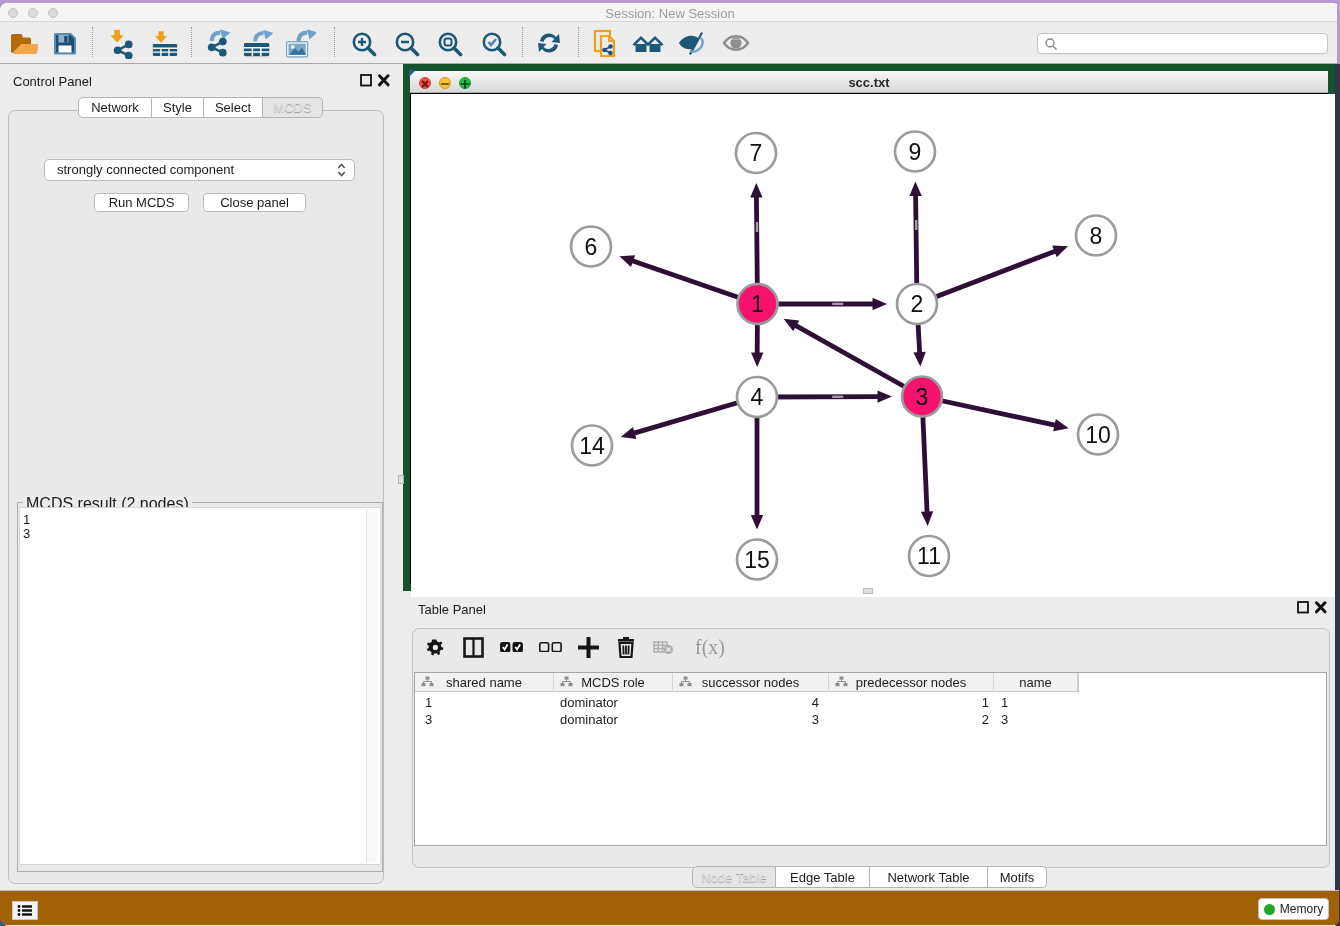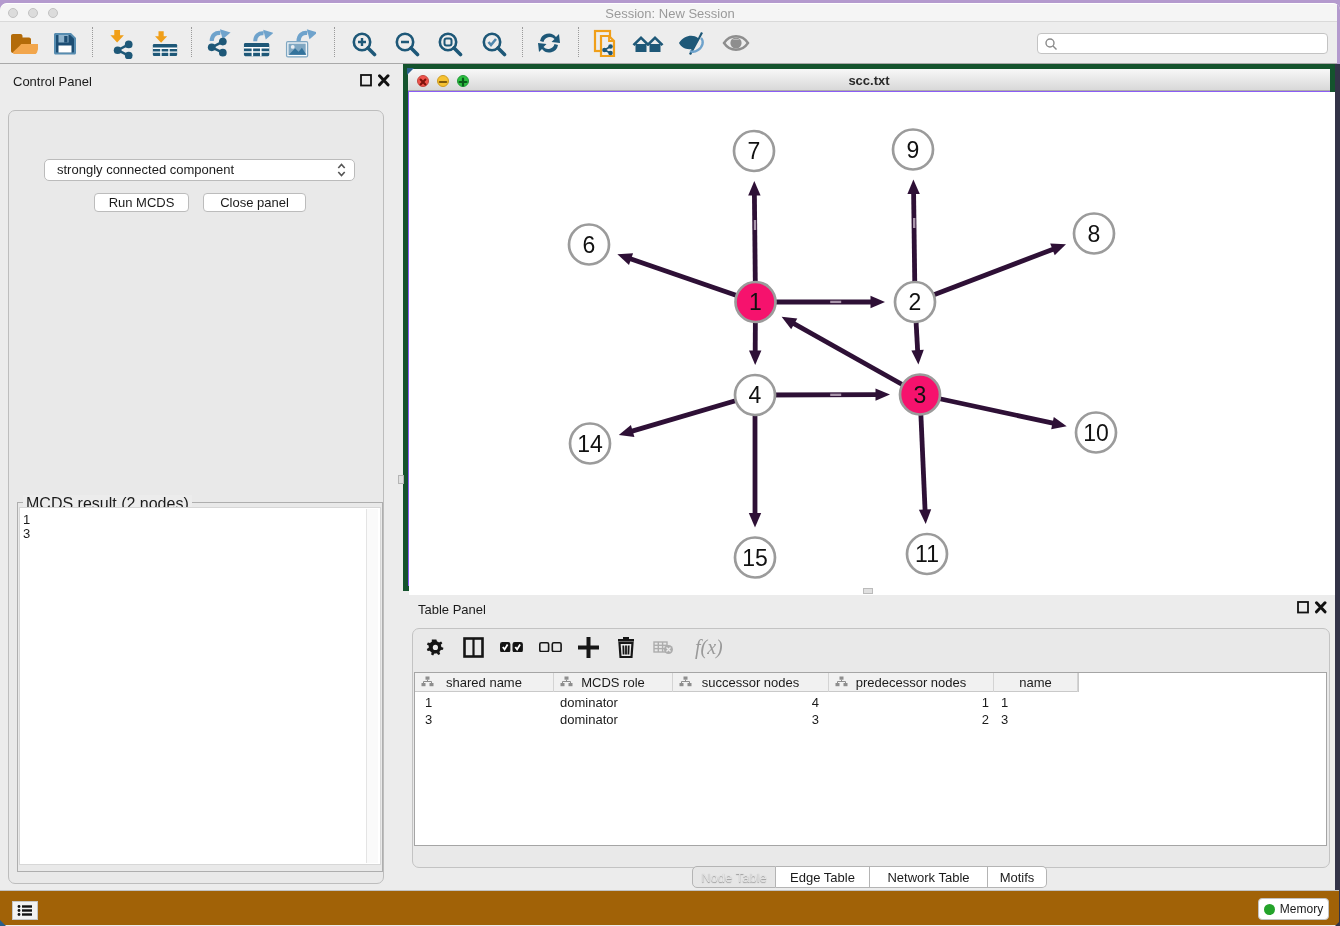--- a/index.html
+++ b/index.html
@@ -19,21 +19,21 @@
 .tab.first{border-left:1px solid #b4b4b4;border-radius:5px 0 0 5px;}
 .tab.sel{background:#e6e6e6;border-radius:0 5px 5px 0;color:#e3e3e3;text-shadow:0 1px 1px #979797;}
 .cp-lbl{position:absolute;left:0;top:134px;width:392px;text-align:center;font-size:13px;}
 .combo{position:absolute;left:44px;top:156px;width:311px;height:22px;background:#fff;border:1px solid #bbb;border-radius:5px;font-size:13px;line-height:20px;padding-left:12px;}
 .btn{position:absolute;top:190px;height:19px;background:#fff;border:1px solid #bcbcbc;border-radius:4px;font-size:13px;text-align:center;line-height:17px;}
 .fieldset{position:absolute;left:17px;top:499px;width:366px;height:370px;border:1px solid #aeaeae;}
 .fieldlbl{position:absolute;left:23px;top:492px;background:#ececec;padding:0 3px;font-size:16px;}
 .fieldwhite{position:absolute;left:19px;top:504px;width:362px;height:358px;background:#fff;border:1px solid #d7d7d7;}
 .vscroll{position:absolute;right:2px;top:1px;width:12px;height:354px;background:#fafafa;border-left:1px solid #e4e4e4;}
 
-.frame{position:absolute;left:403px;top:61px;width:932px;height:527px;border:5px solid #14532d;background:#8b5cf6;}
+.frame{position:absolute;left:403px;top:61px;width:932px;height:527px;border:7px solid #14532d;background:#000000;}
 .ftitle{position:absolute;left:0;top:0;width:100%;height:22px;background:linear-gradient(#f8f8f8,#d8d8d8);border-bottom:1px solid #ababab;}
 .ftext{position:absolute;width:100%;text-align:center;top:4px;font-size:13px;color:#2a2a2a;font-weight:bold;}
 .fbtn{position:absolute;top:5.5px;width:12px;height:12px;border-radius:50%;}
 .canvas{position:absolute;left:1px;top:23px;width:930px;height:503px;background:#fff;overflow:hidden;}
 
 .tp-title{position:absolute;left:418px;top:599px;font-size:13px;}
 .tp-toolbar{position:absolute;left:414px;top:629px;height:30px;}
 .tbl{position:absolute;left:414px;top:669px;width:913px;height:174px;background:#fff;border:1px solid #a5a5a5;}
 .thead{position:absolute;left:0;top:0;width:664px;height:19px;background:#f1f1f1;border-bottom:1px solid #c9c9c9;border-right:1px solid #c9c9c9;font-size:13px;}
 .th{position:absolute;top:0;height:19px;border-right:1px solid #d4d4d4;text-align:center;line-height:19px;}
@@ -209,20 +209,26 @@
         <line x1="9" y1="9" x2="12.5" y2="12.5" stroke="#8a8a8a" stroke-width="1.4"></line>
       </svg>
     </div>
 
   <div class="cp-title">Control Panel</div>
   <svg class="pnlbtns" style="left:357px;top:71px" viewBox="0 0 40 14">
     <rect x="4" y="1" width="10" height="10.5" fill="none" stroke="#111" stroke-width="1.8"></rect>
     <path d="M22.5 1.8 L31 10.8 M31 1.8 L22.5 10.8" stroke="#111" stroke-width="3" stroke-linecap="round"></path>
   </svg>
   <div class="cp-panel"></div>
+  <div class="tabs">
+    <div class="tab first" style="width:74px">Network</div>
+      <div class="tab" style="width:52px">Style</div>
+      <div class="tab" style="width:59px">Select</div>
+      <div class="tab sel" style="width:60px">MCDS</div>
+  </div>
   <div class="combo">strongly connected component
     <svg width="9" height="14" style="position:absolute;right:8px;top:3px" viewBox="0 0 9 14">
         <path d="M1.3 5 L4.5 1.4 L7.7 5" fill="none" stroke="#555" stroke-width="1.6"></path>
         <path d="M1.3 9 L4.5 12.6 L7.7 9" fill="none" stroke="#555" stroke-width="1.6"></path>
       </svg>
   </div>
   <div class="btn" style="left:94px;width:95px">Run MCDS</div>
   <div class="btn" style="left:203px;width:103px">Close panel</div>
   <div class="fieldset"></div>
   <div class="fieldlbl">MCDS result (2 nodes)</div>
@@ -381,21 +387,21 @@
             <rect x="1" y="2" width="13" height="10"></rect>
             <line x1="1" y1="5.3" x2="14" y2="5.3"></line>
             <line x1="1" y1="8.6" x2="14" y2="8.6"></line>
             <line x1="5.3" y1="2" x2="5.3" y2="12"></line>
             <line x1="9.6" y1="2" x2="9.6" y2="12"></line>
           </g>
 <circle cx="15.5" cy="9.5" r="4.5" fill="#adadad"></circle>
           <path d="M13.5 7.5 L17.5 11.5 M17.5 7.5 L13.5 11.5" stroke="#ededed" stroke-width="1.3"></path>
         </svg>
       </div>
-      <div style="position:absolute;left:281px;top:0;width:40px;height:30px;font-family:'Liberation Serif',serif;font-style:italic;font-size:20px;color:#9a9a9a;display:flex;align-items:center">f(x)</div>
+      <div style="position:absolute;left:281px;top:0;width:40px;height:30px;font-family:'Liberation Serif',serif;font-size:20px;color:#9a9a9a;display:flex;align-items:center">f(x)</div>
     </div>
   <div class="tbl">
     <div class="thead" id="thead">
         <div class="th" style="left:0px;width:139px"><svg width="13" height="11" viewBox="0 0 13 11" style="position:absolute;left:6px;top:3px">
             <g fill="#8e8e8e">
               <rect x="4.5" y="0.5" width="4" height="3.2"></rect>
               <rect x="0.5" y="7" width="4" height="3.2"></rect>
               <rect x="8.5" y="7" width="4" height="3.2"></rect>
               <path d="M6.5 3.7 L6.5 5.5 M2.5 7 L2.5 5.5 L10.5 5.5 L10.5 7" stroke="#8e8e8e" fill="none" stroke-width="1"></path>
             </g>

